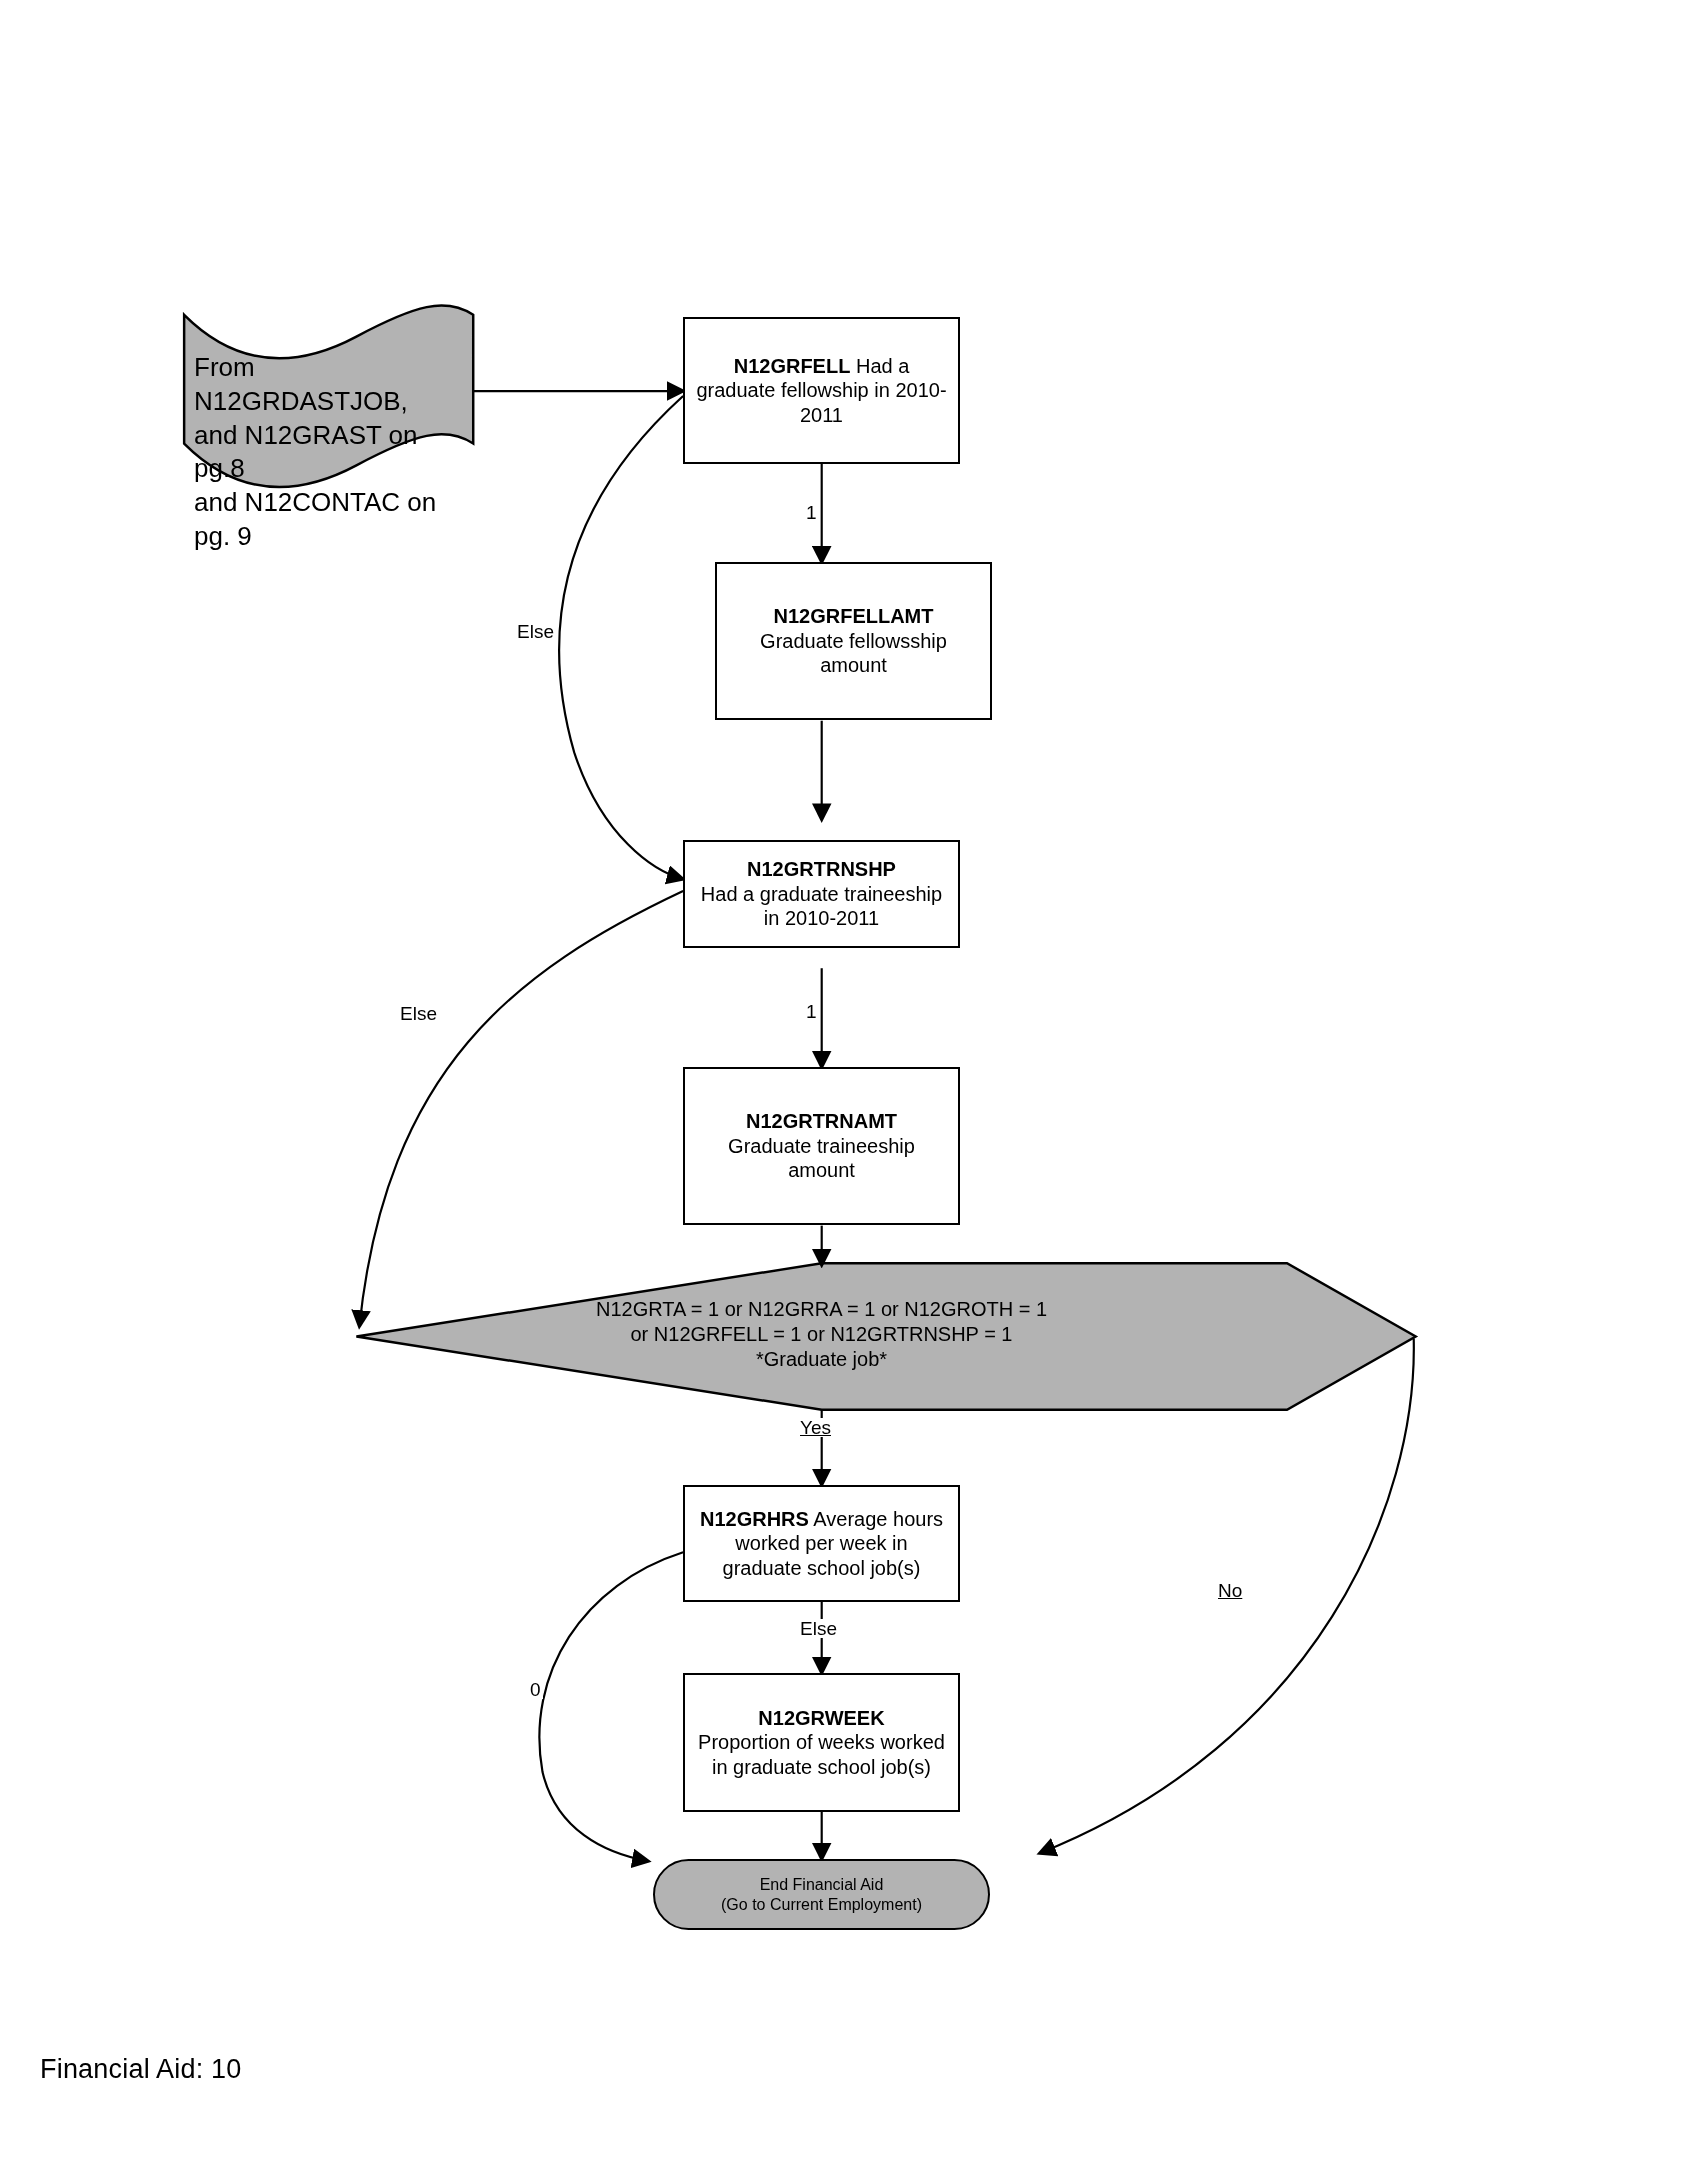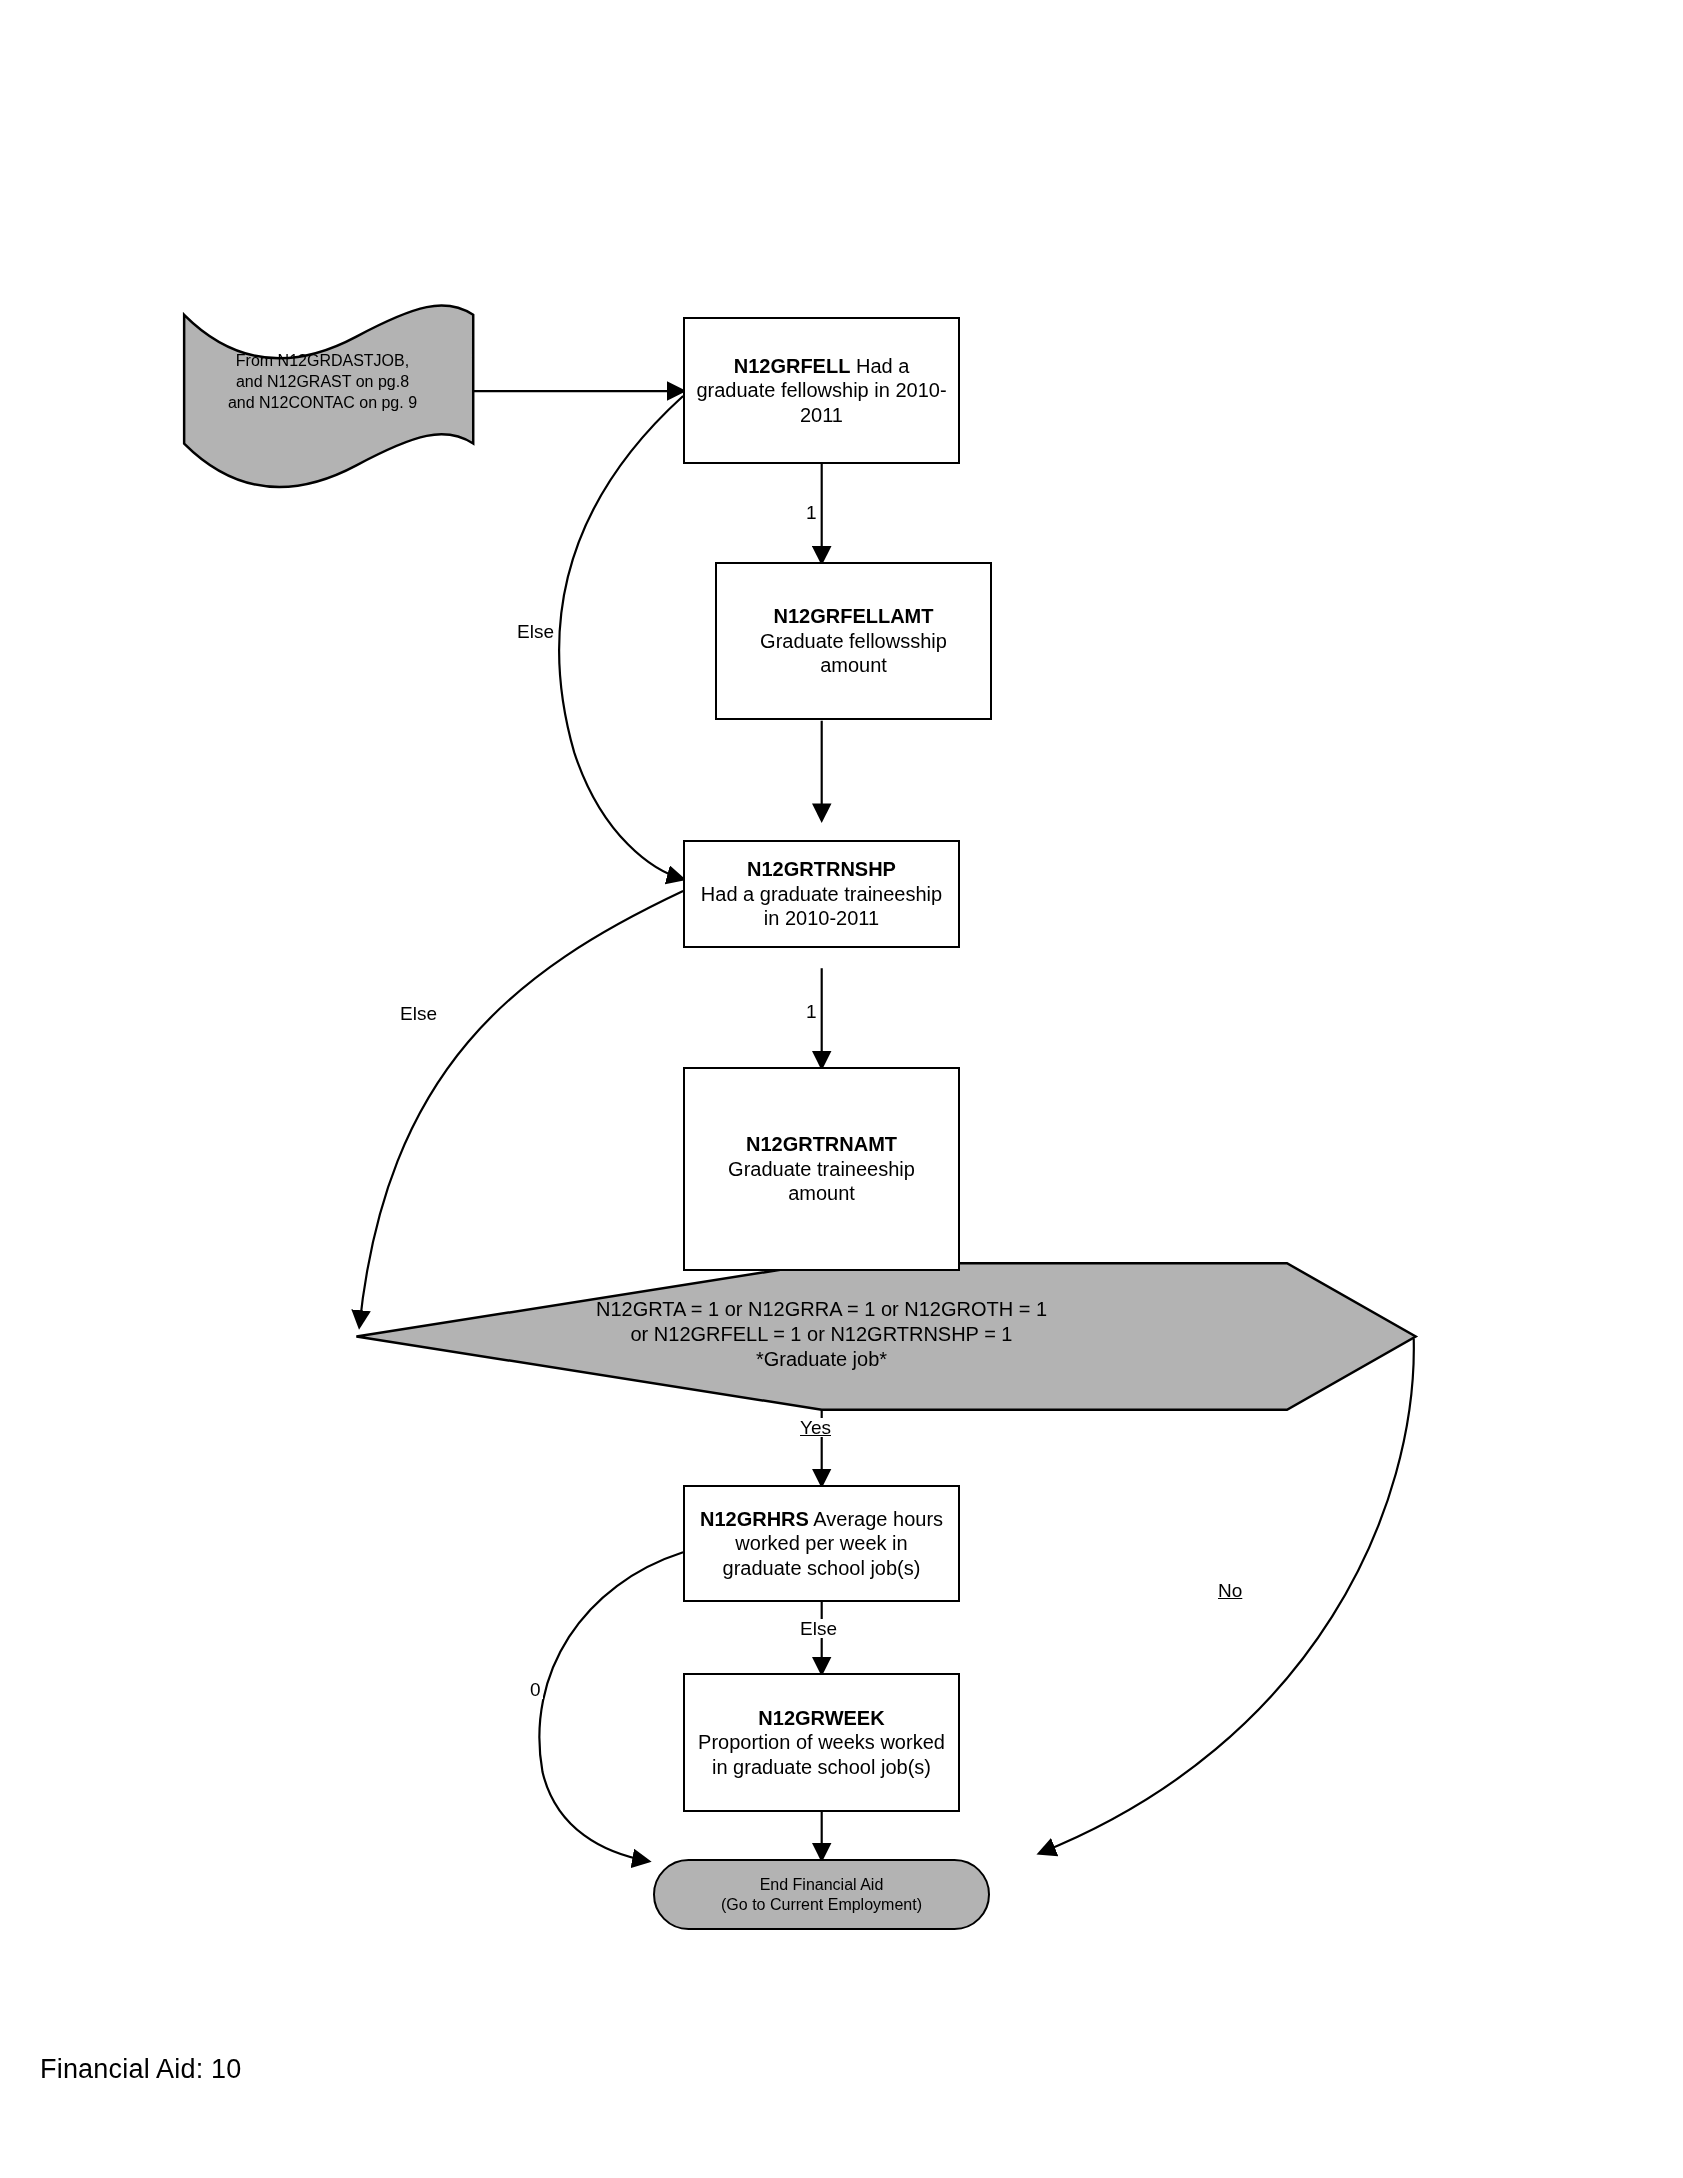--- a/index.html
+++ b/index.html
@@ -55,22 +55,22 @@
   }
   .decision-label {
     position: absolute;
     text-align: center;
     font-size: 20px;
     line-height: 1.25;
     pointer-events: none;
   }
   .doc-label {
     position: absolute;
-    text-align: center;
-    font-size: 16px;
+    text-align: left;
+    font-size: 26px;
     line-height: 1.3;
     pointer-events: none;
   }
   .edge-label {
     position: absolute;
     font-size: 19px;
     background: #ffffff;
     padding: 0 2px;
     white-space: nowrap;
     line-height: 1;
@@ -153,21 +153,21 @@
     </div>
   </div>
 
   <div class="node proc-box" style="left:683px; top:820px; width:277px; height:108px;margin-top:20px;">
     <div class="inner">
       <div class="vname">N12GRTRNSHP</div>
       <div>Had a graduate traineeship in 2010-2011</div>
     </div>
   </div>
 
-  <div class="node proc-box" style="left:683px; top:1067px; width:277px; height:204px;">
+  <div class="node proc-box" style="left:683px; top:1067px; width:277px; height:158px;">
     <div class="inner">
       <div class="vname">N12GRTRNAMT</div>
       <div>Graduate traineeship amount</div>
     </div>
   </div>
 
   <div class="decision-label" style="left:475px; top:1297px; width:693px;">
     <div>N12GRTA = 1 or N12GRRA = 1 or N12GROTH = 1</div>
     <div>or N12GRFELL = 1 or N12GRTRNSHP = 1</div>
     <div>*Graduate job*</div>

